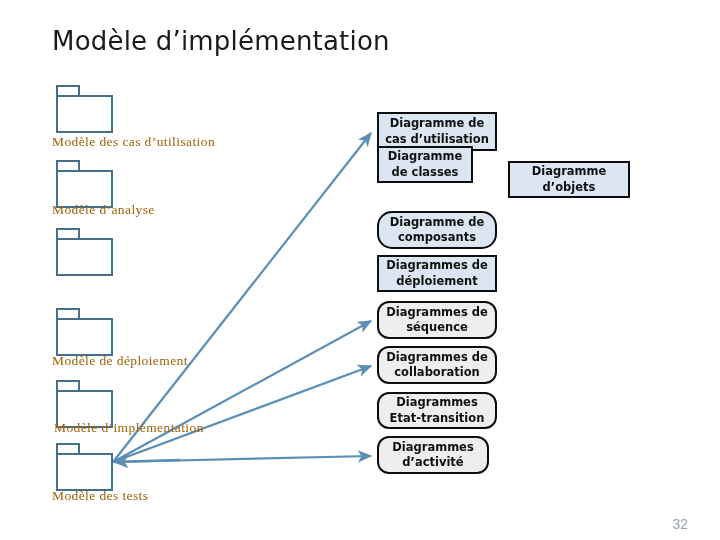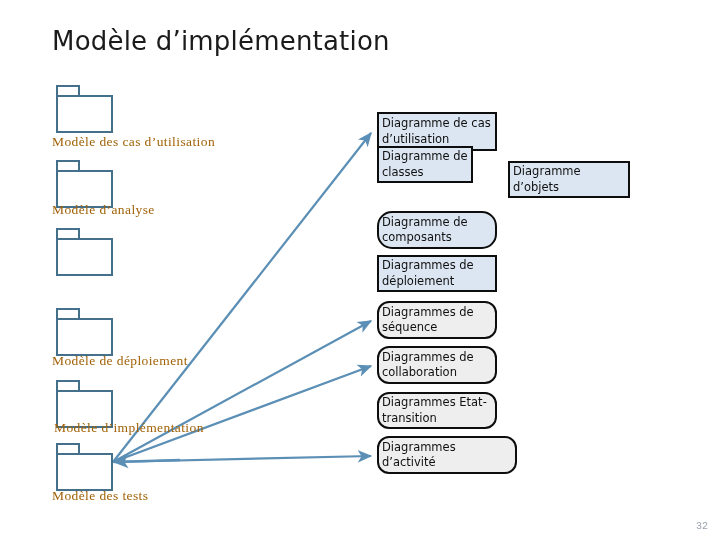--- a/index.html
+++ b/index.html
@@ -80,40 +80,40 @@
 
   
   .dbox {
     position: absolute;
     box-sizing: border-box;
     border: 2px solid #0d0d0d;
     background: #dce6f2;
     display: flex;
     align-items: center;
     justify-content: center;
-    text-align: left;
+    text-align: center;
     font-family: "DejaVu Sans", "Liberation Sans", sans-serif;
     font-size: 11.5px;
-    font-weight: 400;
+    font-weight: 700;
     color: #101010;
     line-height: 1.32;
     padding: 0 3px;
   }
   .dbox.grey {
     background: #eeeeee;
     border-radius: 12px;
   }
 
   
   #page-number {
     position: absolute;
-    right: 12px;
+    right: 32px;
     bottom: 8px;
-    font-family: Liberation Mono, monospace;
-    font-size: 10px;
+    font-family: Liberation Sans, sans-serif;
+    font-size: 14px;
     color: #9aa2ad;
   }
 </style>
 </head>
 <body>
 
 <div id="slide">
 
   <div id="slide-title">Modèle d’implémentation</div>
 
@@ -179,17 +179,17 @@
   <div class="dbox" style="left:377px; top:211px; width:120px; height:38px;border-radius:15px;">Diagramme de composants</div>
 
   <div class="dbox" style="left:377px; top:255px; width:120px; height:37px;">Diagrammes de déploiement</div>
 
   <div class="dbox grey" style="left:377px; top:301px; width:120px; height:38px;">Diagrammes de séquence</div>
 
   <div class="dbox grey" style="left:377px; top:346px; width:120px; height:38px;">Diagrammes de collaboration</div>
 
   <div class="dbox grey" style="left:377px; top:392px; width:120px; height:37px;">Diagrammes Etat-transition</div>
 
-  <div class="dbox grey" style="left:377px; top:436px; width:140px; height:38px;">Diagrammes d’activité</div>
+  <div class="dbox grey" style="left:377px; top:436px; width:112px; height:38px;">Diagrammes d’activité</div>
 
   <div id="page-number">32</div>
 
 </div>
 
 </body></html>

